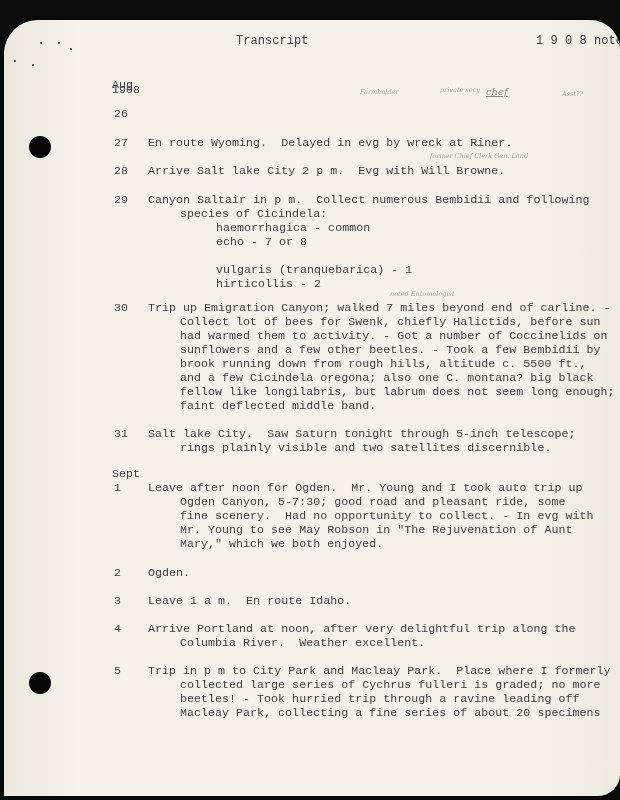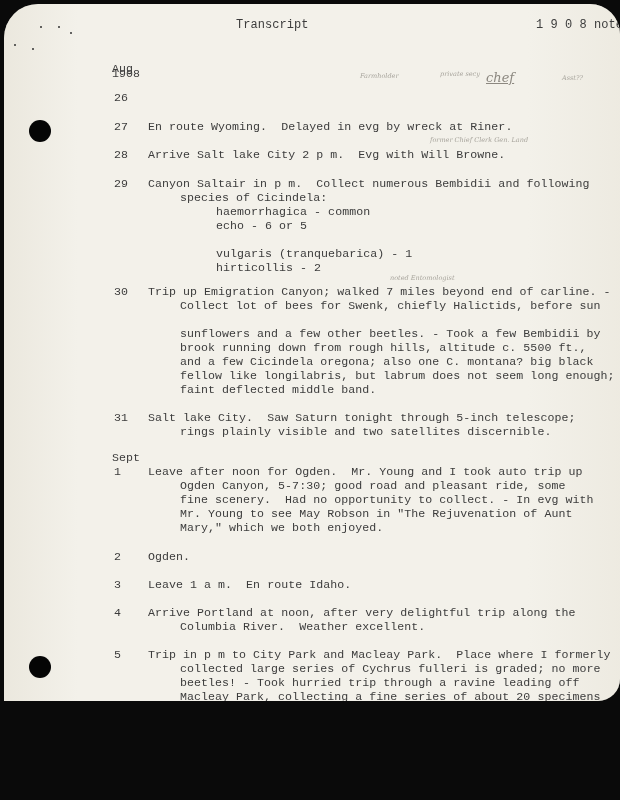--- a/index.html
+++ b/index.html
@@ -2,21 +2,21 @@
 <html><head>
   <meta charset="utf-8">
   <style>
     html, body { margin: 0; padding: 0; }
     body {
       width: 620px; height: 800px; background: #0a0a0a; overflow: hidden;
       position: relative;
       font-family: "Liberation Mono", "DejaVu Sans Mono", monospace;
     }
     .page {
-      position: absolute; left: 4px; top: 4px; width: 616px; height: 697px;
+      position: absolute; left: 4px; top: 20px; width: 616px; height: 776px;
       background: #f3f1ea;
       border-top-left-radius: 34px;
       border-top-right-radius: 30px;
       border-bottom-right-radius: 22px;
       overflow: hidden;
     }
     .page::before {
       content: ""; position: absolute; inset: 0;
       background: linear-gradient(90deg, rgba(230,226,214,0.6) 0%, rgba(245,243,236,0) 12%, rgba(245,243,236,0) 85%, rgba(232,228,216,0.5) 100%);
       pointer-events: none;
@@ -35,21 +35,21 @@
     .year { left: 108px; top: 42px; text-decoration-color: #c8464e; text-underline-offset: 3px; margin-top: 20px; }
     .month { left: 108px; top: 57px; }
     .day { left: 110px; }
     .entry { left: 144px; }
     .cont { left: 176px; text-align: center; }
     .species { left: 212px; }
     .hand {
       position: absolute; font-family: "DejaVu Serif", serif; font-style: italic;
       color: #a7a49c; font-size: 6.5px; white-space: nowrap;
     }
-    .hand.dark { color: #8c8880; font-size: 13px; text-decoration: underline; }
+    .hand.dark { color: #8c8880; font-size: 10px; text-decoration: underline; }
   </style>
 </head>
 <body>
 
 <div class="page">
   <div class="hole" style="top:116px"></div>
   <div class="hole" style="top:652px"></div>
   <div class="speck" style="left:36px;top:22px"></div>
   <div class="speck" style="left:54px;top:22px"></div>
   <div class="speck" style="left:66px;top:28px"></div>
@@ -74,27 +74,28 @@
   <div class="t day" style="top:115px">27</div>
   <div class="t entry" style="top:115px">En route Wyoming.  Delayed in evg by wreck at Riner.</div>
 
   <div class="t day" style="top:143px">28</div>
   <div class="t entry" style="top:143px">Arrive Salt lake City 2 p m.  Evg with Will Browne.</div>
 
   <div class="t day" style="top:172px">29</div>
   <div class="t entry" style="top:172px">Canyon Saltair in p m.  Collect numerous Bembidii and following</div>
   <div class="t cont" style="top:186px">species of Cicindela:</div>
   <div class="t species" style="top:200px">haemorrhagica - common</div>
-  <div class="t species" style="top:214px">echo - 6 or 5</div>
+  <div class="t species" style="top:214px">echo - 7 or 8</div>
   <div class="t species" style="top:242px">vulgaris (tranquebarica) - 1</div>
   <div class="t species" style="top:256px">hirticollis - 2</div>
 
   <div class="t day" style="top:280px">30</div>
   <div class="t entry" style="top:280px">Trip up Emigration Canyon; walked 7 miles beyond end of carline. -</div>
   <div class="t cont" style="top:294px">Collect lot of bees for Swenk, chiefly Halictids, before sun</div>
+  <div class="t cont" style="top:308px">had warmed them to activity. - Got a number of Coccinelids on</div>
   <div class="t cont" style="top:322px">sunflowers and a few other beetles. - Took a few Bembidii by</div>
   <div class="t cont" style="top:336px">brook running down from rough hills, altitude c. 5500 ft.,</div>
   <div class="t cont" style="top:364px">fellow like longilabris, but labrum does not seem long enough;</div>
   <div class="t cont" style="top:350px">and a few Cicindela oregona; also one C. montana? big black</div>
   <div class="t cont" style="top:378px">faint deflected middle band.</div>
 
   <div class="t day" style="top:406px">31</div>
   <div class="t entry" style="top:406px">Salt lake City.  Saw Saturn tonight through 5-inch telescope;</div>
   <div class="t cont" style="top:420px">rings plainly visible and two satellites discernible.</div>
 

